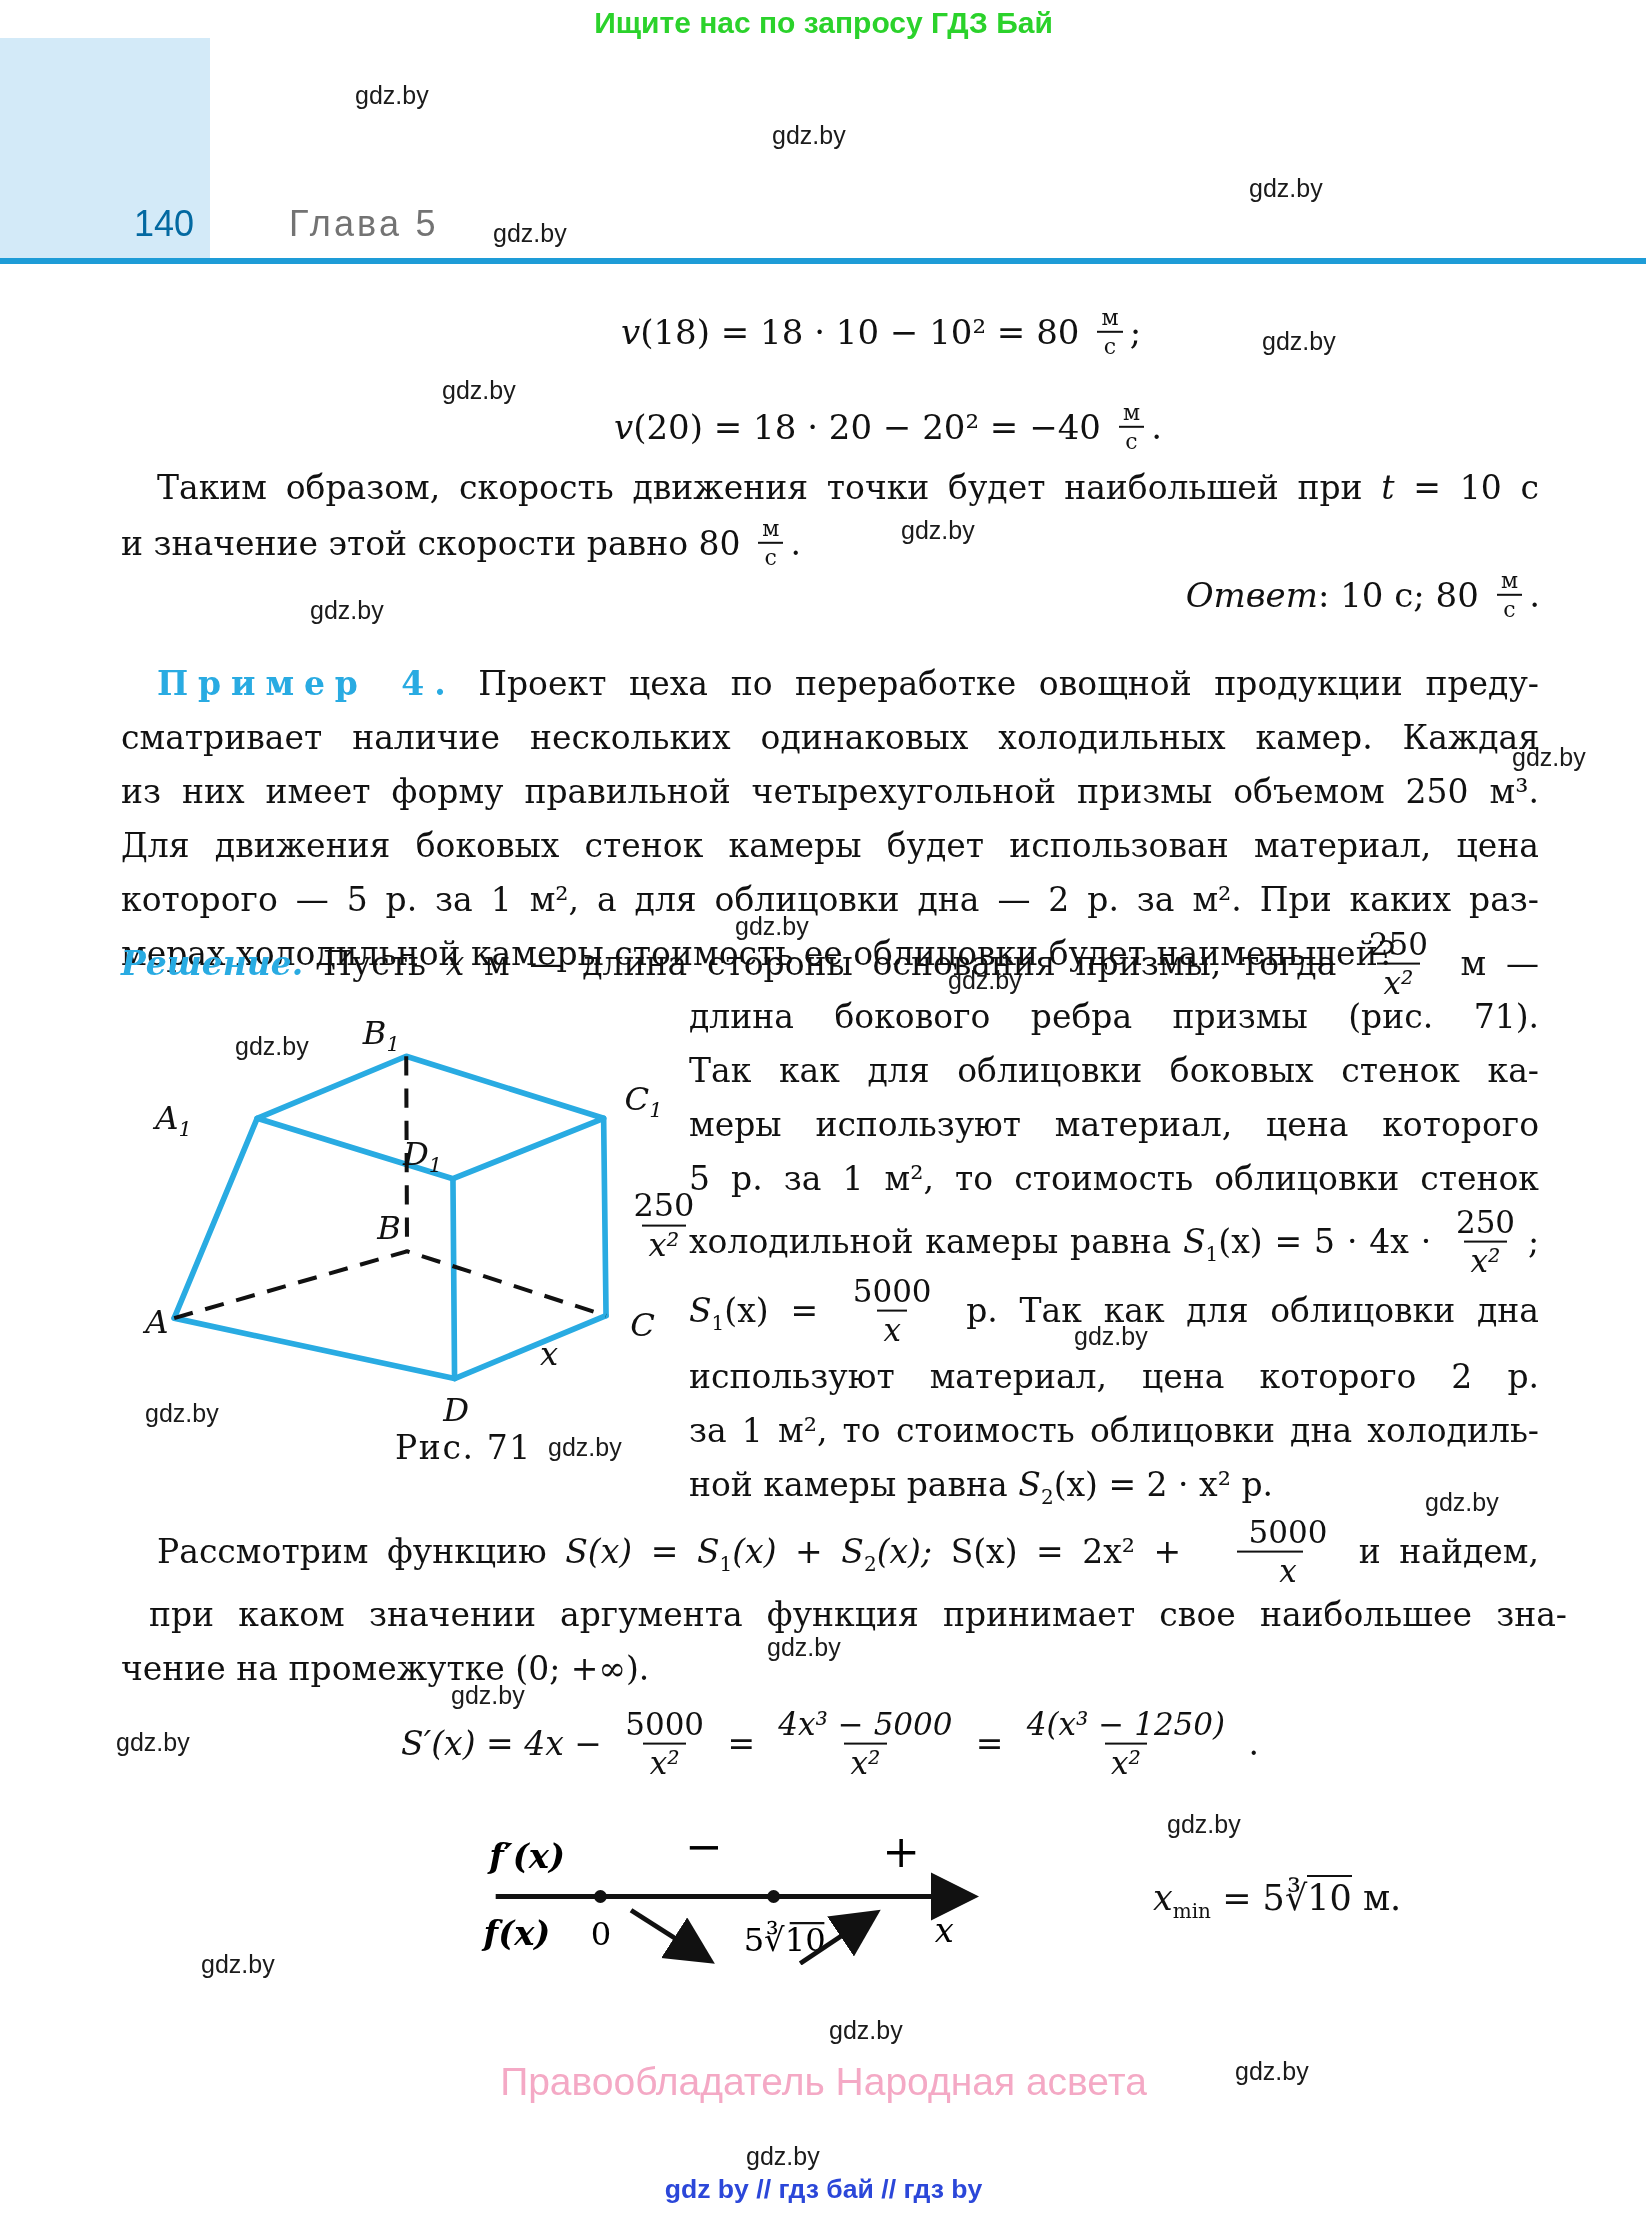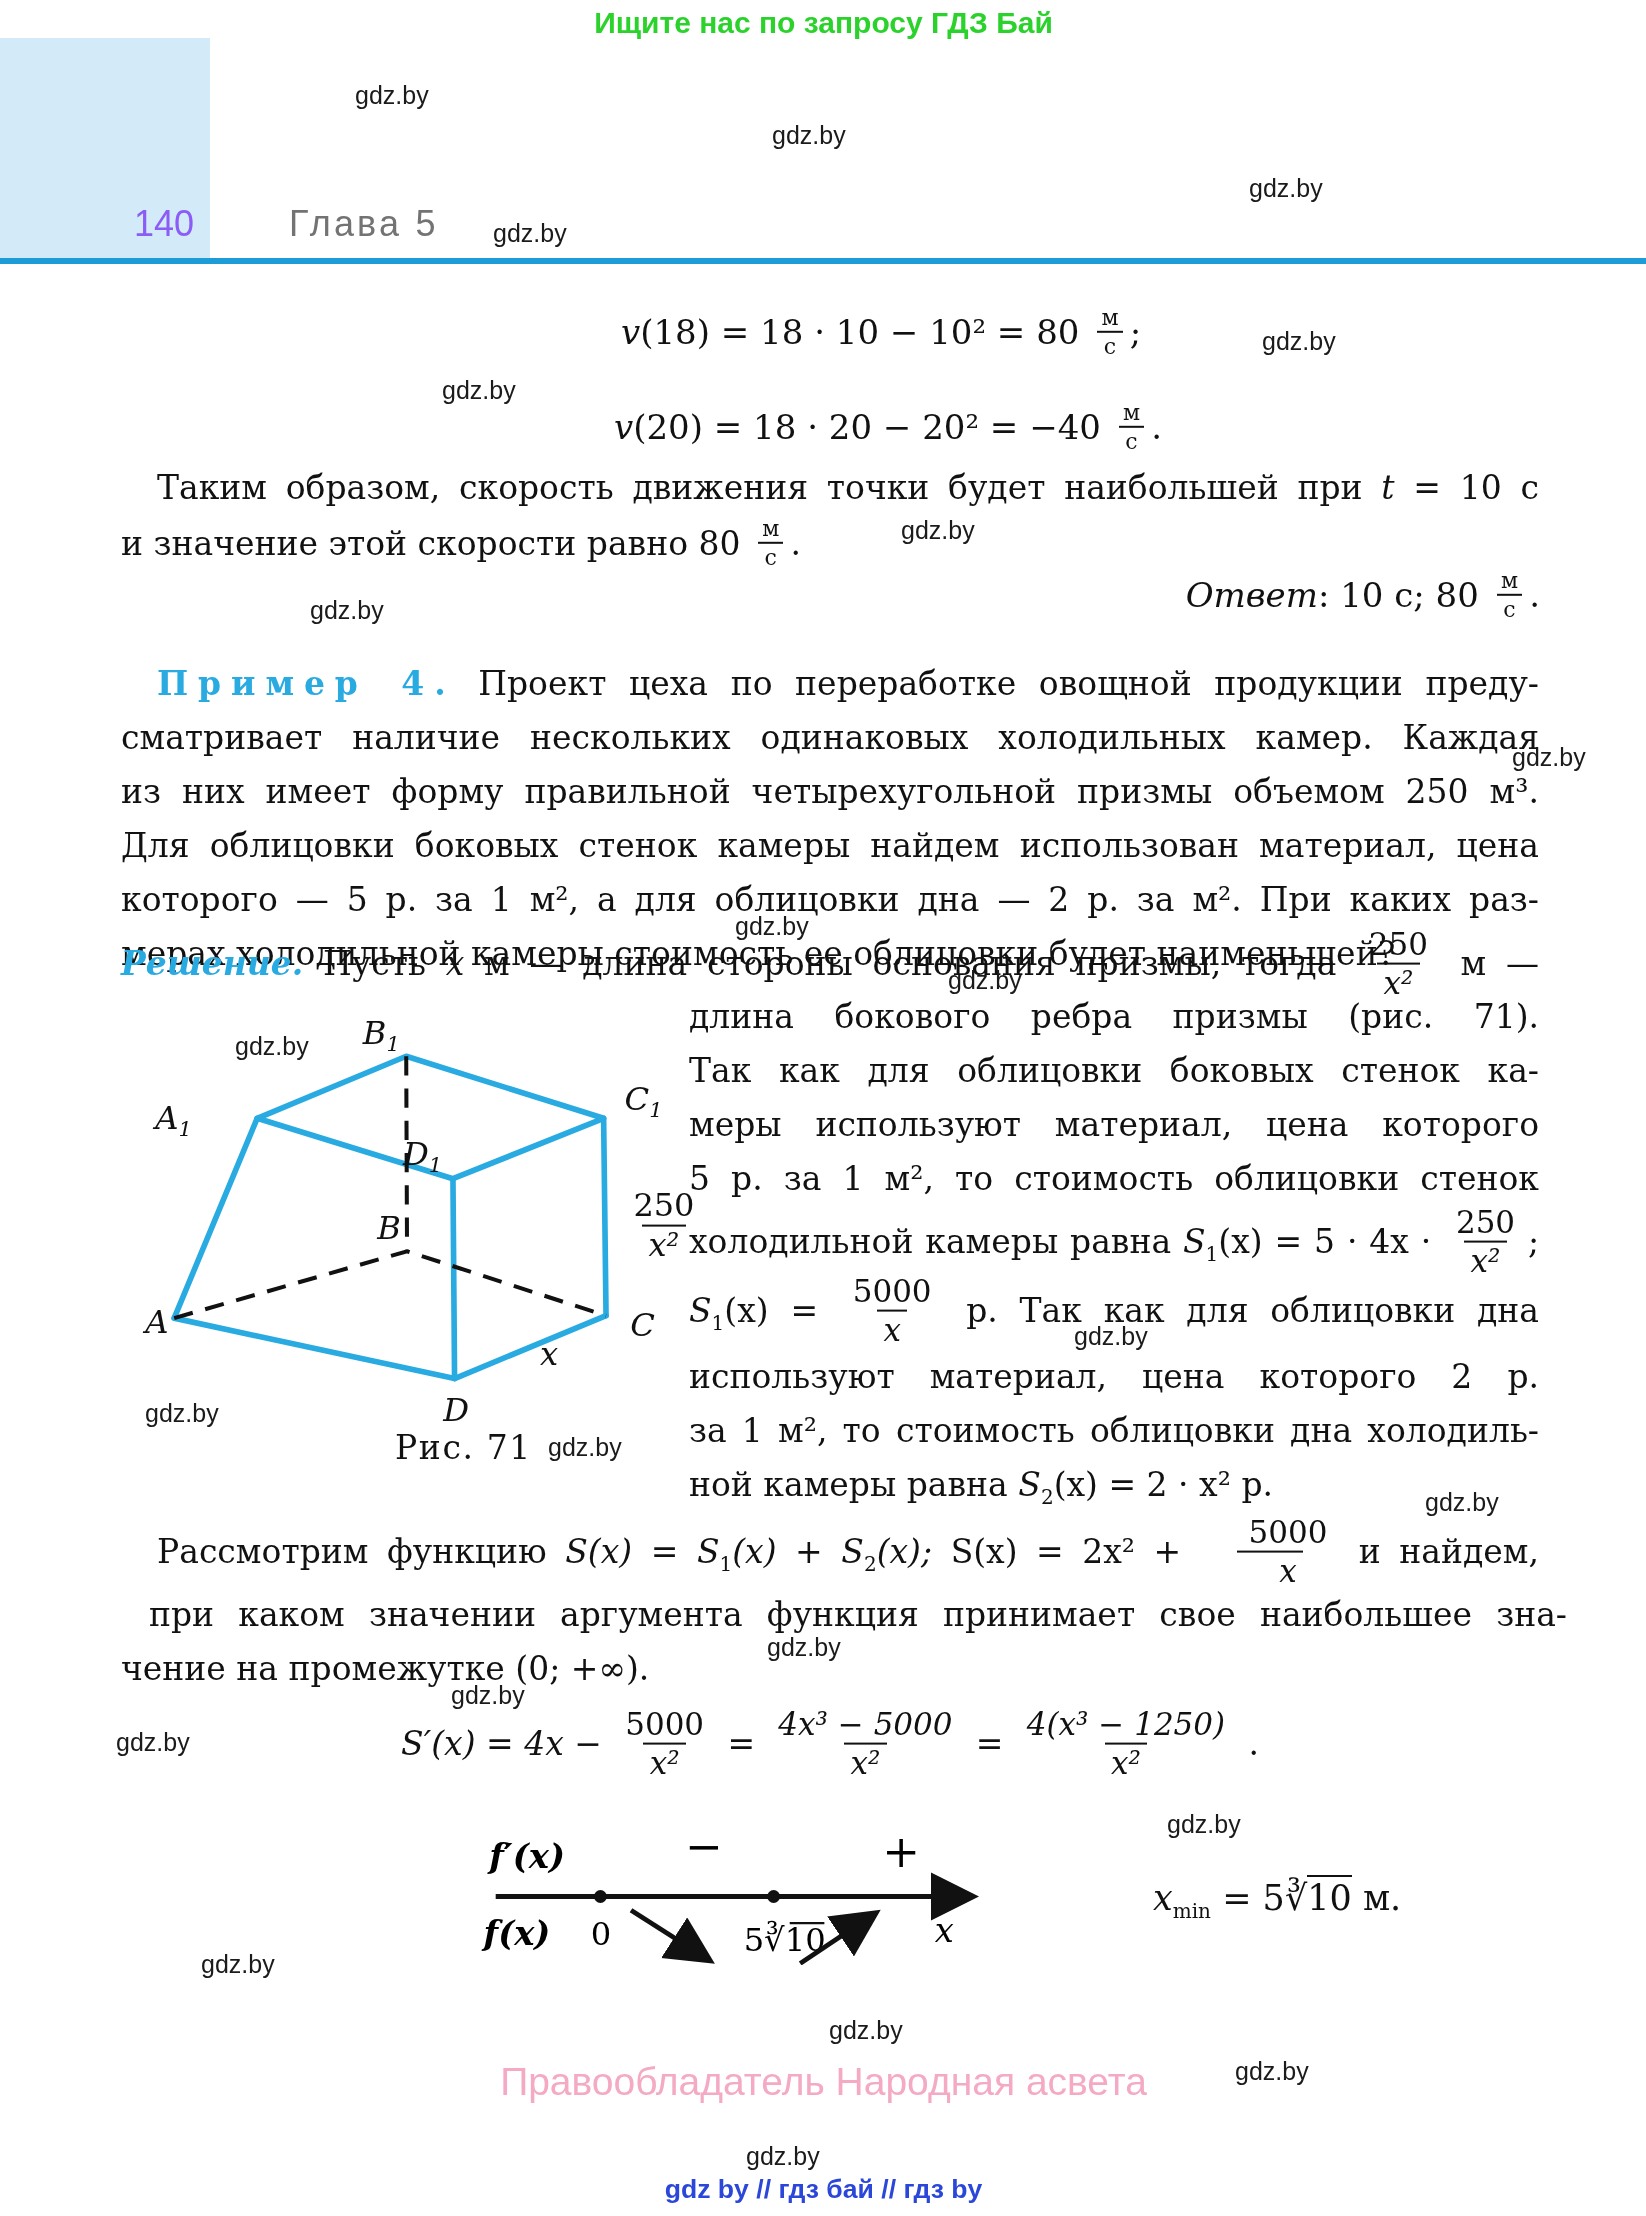--- a/index.html
+++ b/index.html
@@ -26,21 +26,21 @@
   .subsc{font-size:20px;vertical-align:-8px;}
   .ovl{border-top:2.4px solid #111;padding-top:0.8px;}
   .ex-label{color:#29abe2;font-weight:bold;letter-spacing:0.30em;}
   .sol-label{color:#29abe2;font-weight:bold;font-style:italic;}
   .wm{position:absolute;font-family:"Liberation Sans",sans-serif;font-size:25px;color:#1b1b1b;}
   .banner{position:absolute;top:6.4px;left:0;width:100%;text-align:center;
           font-family:"Liberation Sans",sans-serif;font-size:30px;font-weight:600;color:#2bd22b;}
   .header-block{position:absolute;left:0;top:38px;width:210px;height:220px;background:#d3eaf8;}
   .header-rule{position:absolute;left:0;top:258px;width:1647px;height:5.6px;background:#1e9cd7;}
   .pageno{position:absolute;left:97px;top:203px;width:97px;text-align:right;
-          font-family:"Liberation Sans",sans-serif;font-size:36px;color:#8b5cf6;}
+          font-family:"Liberation Sans",sans-serif;font-size:36px;color:#0369a1;}
   .chapter{position:absolute;left:242px;top:203px;font-family:"Liberation Sans",sans-serif;
            font-size:36px;letter-spacing:3.2px;color:#737373;margin-left:47px;}
   .math-center{position:absolute;font-size:34px;line-height:64px;height:64px;}
   .caption{position:absolute;left:367px;top:1428px;width:193px;text-align:center;
            font-size:33px;letter-spacing:1.6px;}
   .rights{position:absolute;top:2060px;left:0;width:100%;text-align:center;
           font-family:"Liberation Sans",sans-serif;font-size:39px;color:#f4a9c5;}
   .links{position:absolute;top:2174px;left:0;width:100%;text-align:center;
          font-family:"Liberation Sans",sans-serif;font-size:26.6px;font-weight:bold;color:#2b47d9;}
   .root{font-family:"DejaVu Serif","DejaVu Sans",serif;}
@@ -94,21 +94,21 @@
         <span class="den">с</span>
       </span><span>.</span>
   </div>
 
   <div class="jline indent" style="top:657px;">
     <span class="ex-label">Пример 4.</span>
     <span>Проект цеха по переработке овощной продукции преду-</span>
   </div>
   <div class="jline" style="top:711px;">сматривает наличие нескольких одинаковых холодильных камер. Каждая</div>
   <div class="jline" style="top:765px;">из них имеет форму правильной четырехугольной призмы объемом 250 м³.</div>
-  <div class="jline" style="top:819px;">Для облицовки боковых стенок камеры найдем использован материал, цена</div>
+  <div class="jline" style="top:819px;">Для движения боковых стенок камеры будет использован материал, цена</div>
   <div class="jline" style="top:873px;">которого — 5 р. за 1 м², а для облицовки дна — 2 р. за м². При каких раз-</div>
   <div class="jline left" style="top:927px;">мерах холодильной камеры стоимость ее облицовки будет наименьшей?</div>
 
   <div class="jline indent" style="top:928px;height:74px;line-height:74px;top:927px;"></div>
   <div class="jline" style="top:927px;height:74px;line-height:74px;">
     <span class="sol-label">Решение.</span>
     <span>Пусть</span>
     <span class="it">x</span>
     <span>м — длина стороны основания призмы, тогда</span>
     <span class="frac bigfrac">

